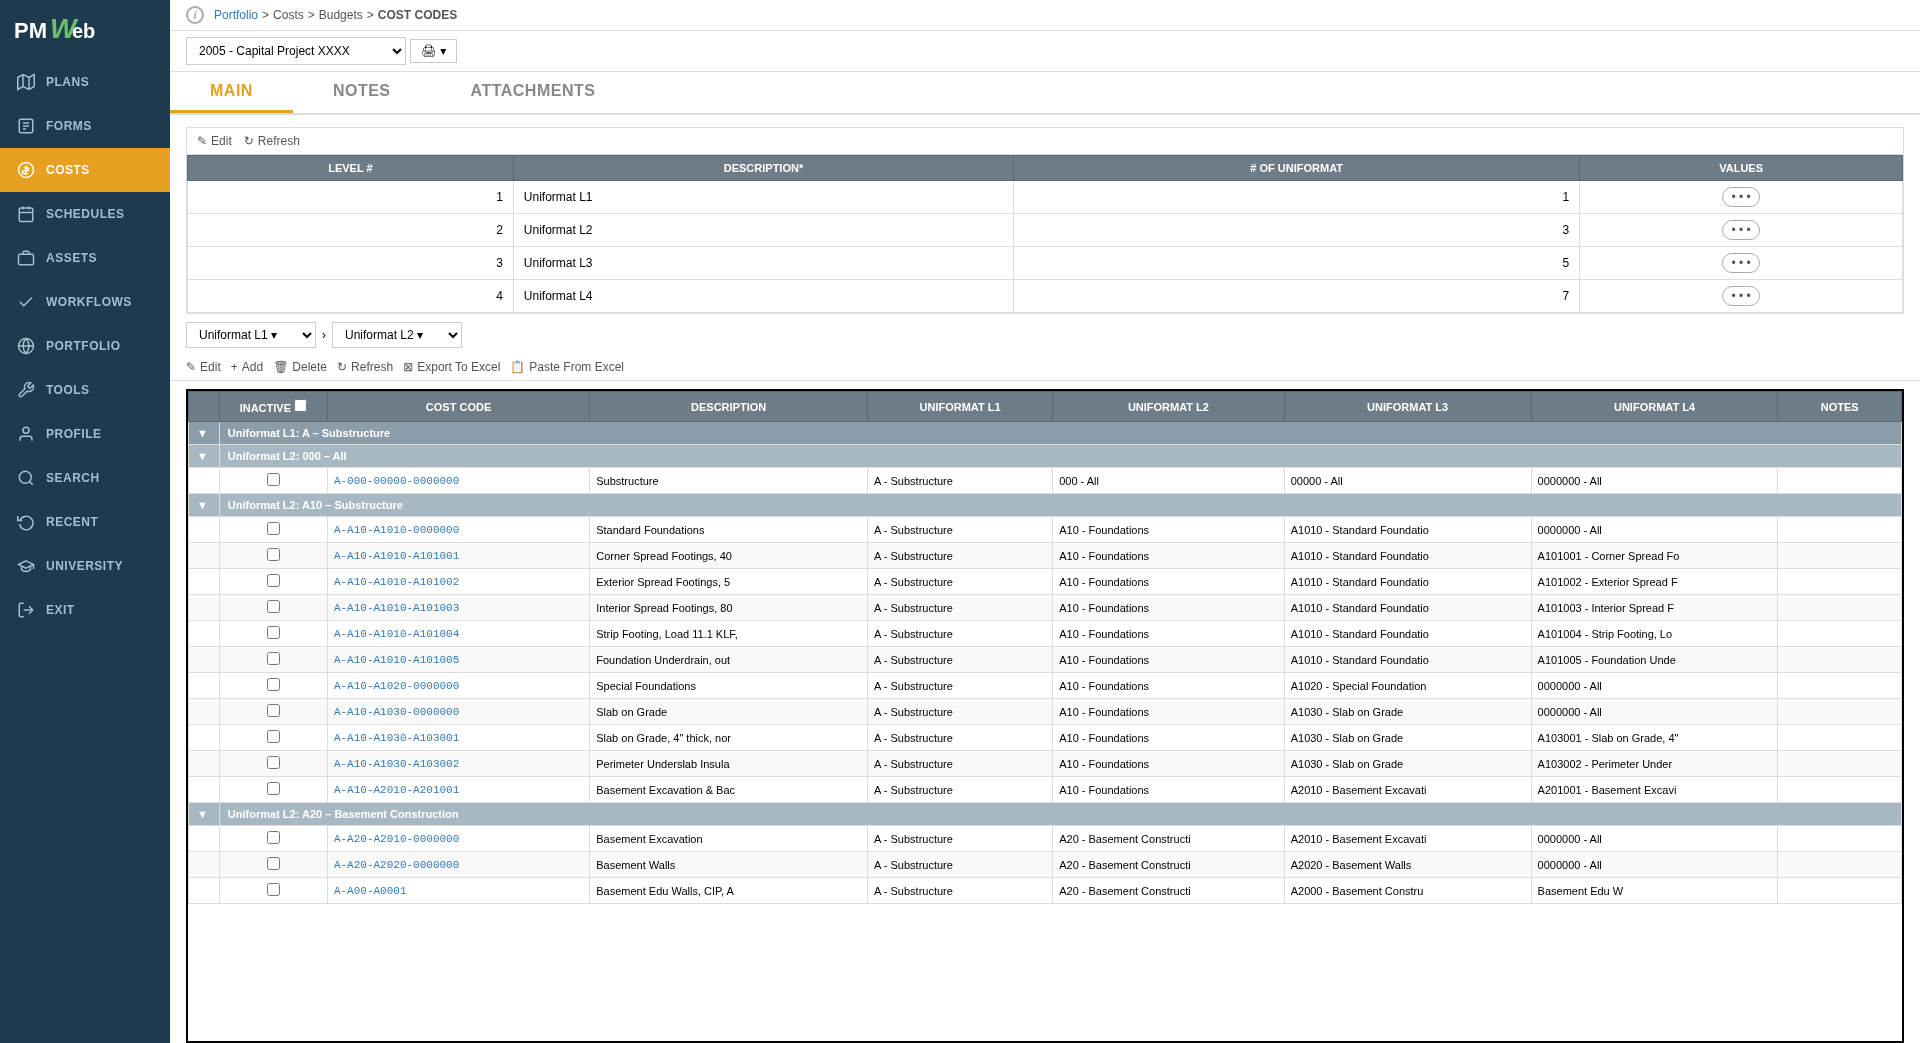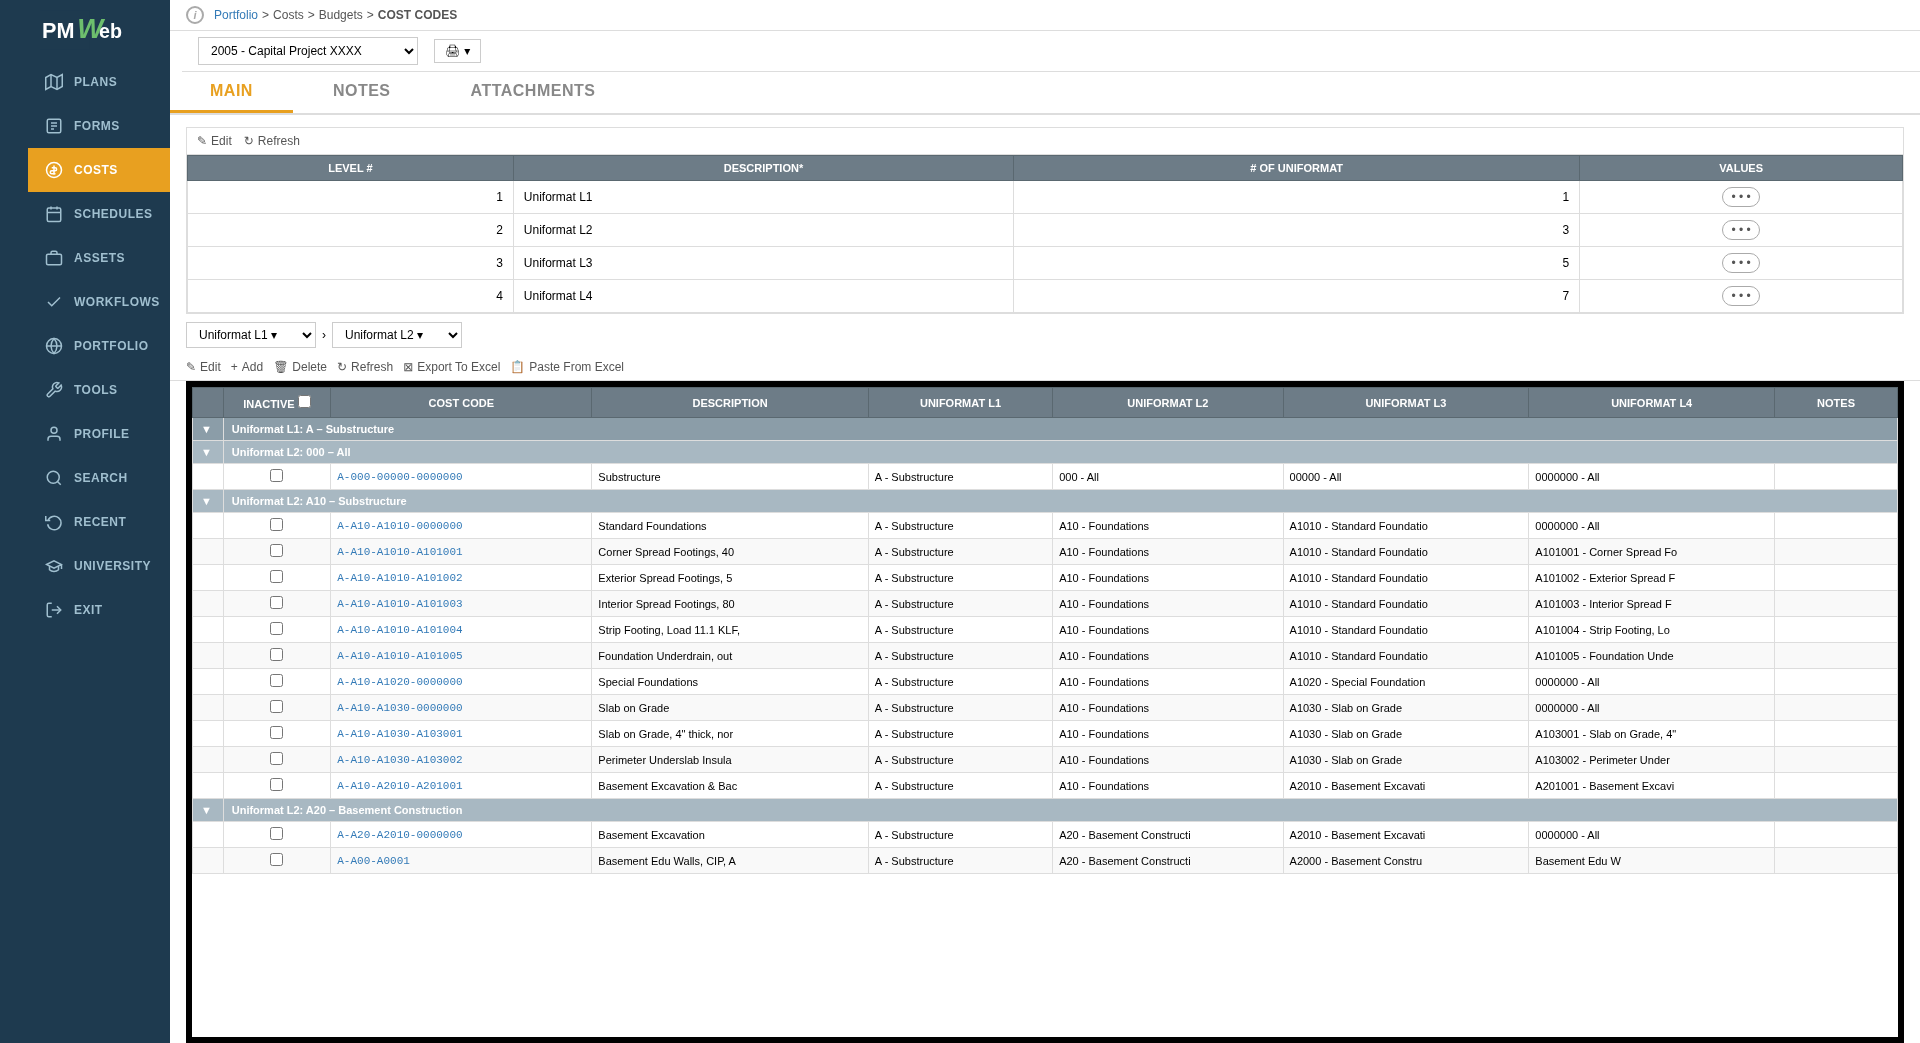--- a/index.html
+++ b/index.html
@@ -6,21 +6,20 @@
     body { font-family: Arial, sans-serif; font-size: 12px; background: #f0f0f0; display: flex; height: 1043px; overflow: hidden; }
 
     
     .sidebar {
       width: 170px;
       background: #1e3a4f;
       display: flex;
       flex-direction: column;
       flex-shrink: 0;
       height: 100%;
-      padding-left: 28px;
     }
     .sidebar-logo {
       padding: 10px 12px;
       background: #1e3a4f;
       display: flex; align-items: center;
     }
     .sidebar-logo svg { width: 120px; height: 40px; }
     .sidebar-item {
       display: flex; align-items: center;
       padding: 12px 16px;
@@ -61,24 +60,23 @@
     .breadcrumb a { color: #337ab7; text-decoration: none; }
     .breadcrumb span { color: #555; }
     .info-icon {
       width: 18px; height: 18px; border-radius: 50%; border: 2px solid #aaa;
       display: flex; align-items: center; justify-content: center;
       font-size: 11px; color: #aaa; font-style: italic; font-weight: bold;
     }
 
     .toolbar-row {
       padding: 6px 16px;
-      display: flex; align-items: center; gap: 16px;
+      display: flex; align-items: center; gap: 4px;
       border-bottom: 1px solid #ddd;
       background: #fff;
-      margin-left: 12px;
     }
     .project-select {
       border: 1px solid #ccc; padding: 5px 8px; font-size: 12px;
       width: 220px; background: #fff; cursor: pointer;
     }
     .print-btn {
       border: 1px solid #ccc; padding: 4px 10px; font-size: 12px;
       background: #fff; cursor: pointer; display: flex; align-items: center; gap: 4px;
     }
 
@@ -140,22 +138,22 @@
       background: #fff;
     }
     .grid-toolbar-btn {
       display: flex; align-items: center; gap: 4px;
       font-size: 12px; color: #555; cursor: pointer; background: none; border: none;
     }
 
     
     .grid-container {
       flex: 1; overflow-y: auto; overflow-x: hidden;
-      margin: 0 16px 0 16px;
-      border: 6px solid #000000;
+      margin: 8px 16px 0 16px;
+      border: 2px solid #000000;
     }
     .data-table { width: 100%; border-collapse: collapse; table-layout: fixed; }
     .data-table th {
       background: #6d7c87; color: #fff;
       padding: 7px 6px; font-size: 11px; font-weight: bold;
       text-align: center; border: 1px solid #5a6870;
       position: sticky; top: 0; z-index: 2;
     }
     .data-table td {
       padding: 5px 6px; border: 1px solid #ddd; font-size: 11px;
@@ -616,20 +614,31 @@
       <td>Basement Excavation</td>
       <td>A - Substructure</td>
       <td>A20 - Basement Constructi</td>
       <td>A2010 - Basement Excavati</td>
       <td>0000000 - All</td>
       <td></td>
     </tr>
           <tr>
       <td></td>
       <td class="checkbox-cell"><input type="checkbox" style=""></td>
+      <td><a href="#" class="link-cell">A-A20-A2020-0000000</a></td>
+      <td>Basement Walls</td>
+      <td>A - Substructure</td>
+      <td>A20 - Basement Constructi</td>
+      <td>A2020 - Basement Walls</td>
+      <td>0000000 - All</td>
+      <td></td>
+    </tr>
+          <tr>
+      <td></td>
+      <td class="checkbox-cell"><input type="checkbox" style=""></td>
       <td><a href="#" class="link-cell">A-A00-A0001</a></td>
       <td>Basement Edu Walls, CIP, A</td>
       <td>A - Substructure</td>
       <td>A20 - Basement Constructi</td>
       <td>A2000 - Basement Constru</td>
       <td>Basement Edu W</td>
       <td></td>
     </tr>
         </tbody>
     </table>

